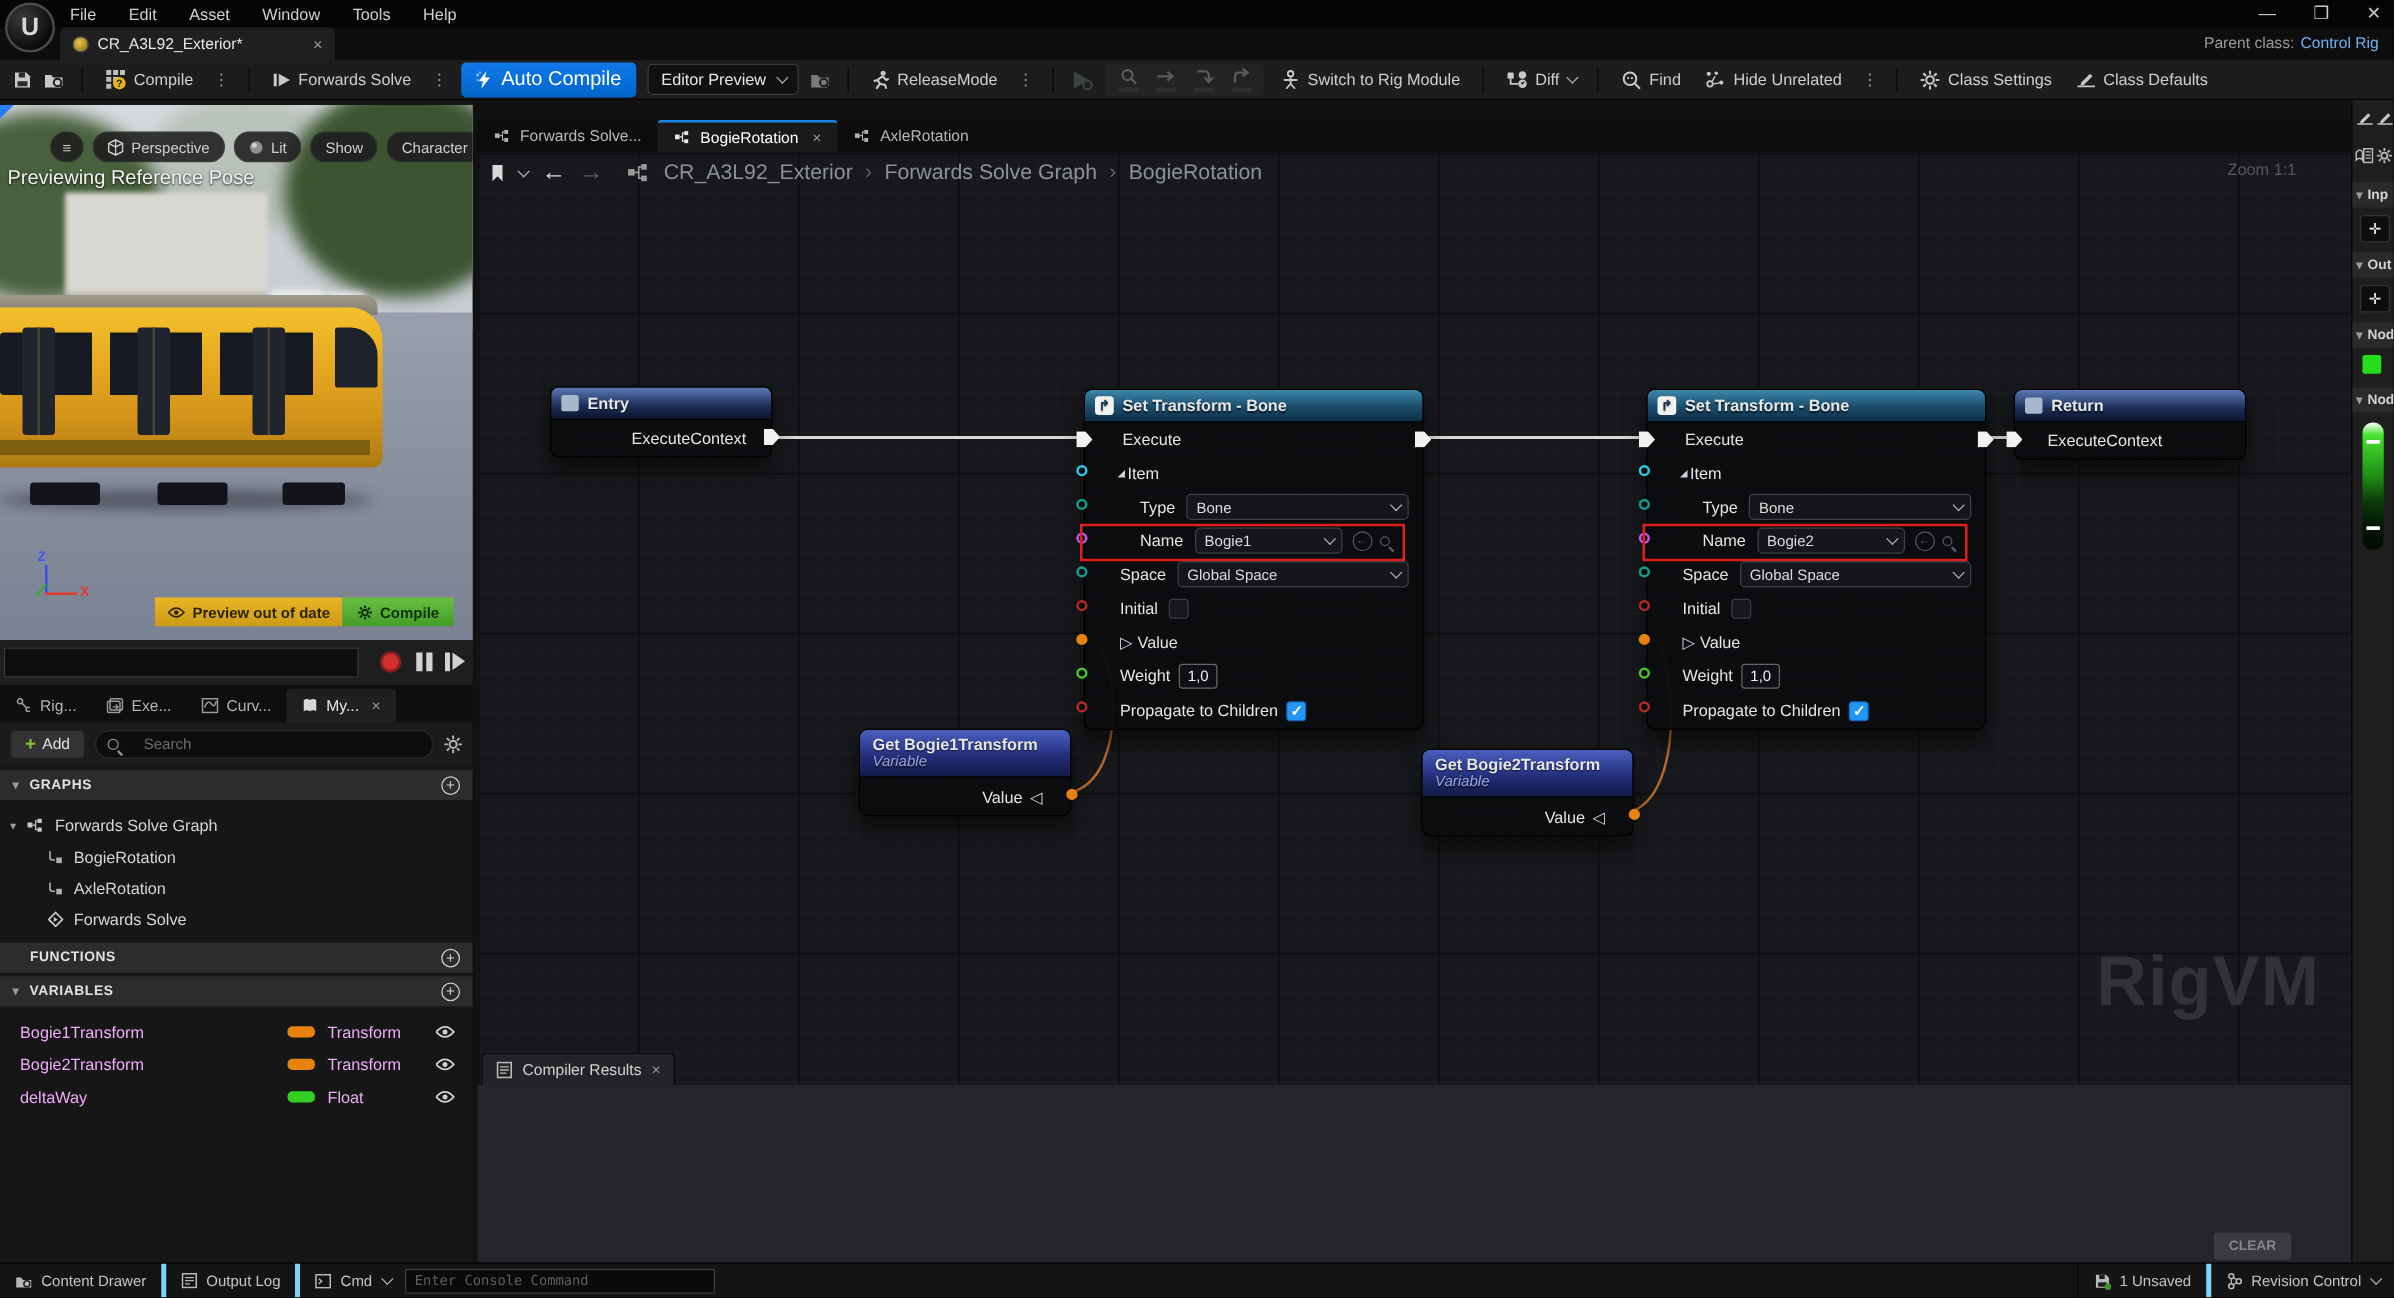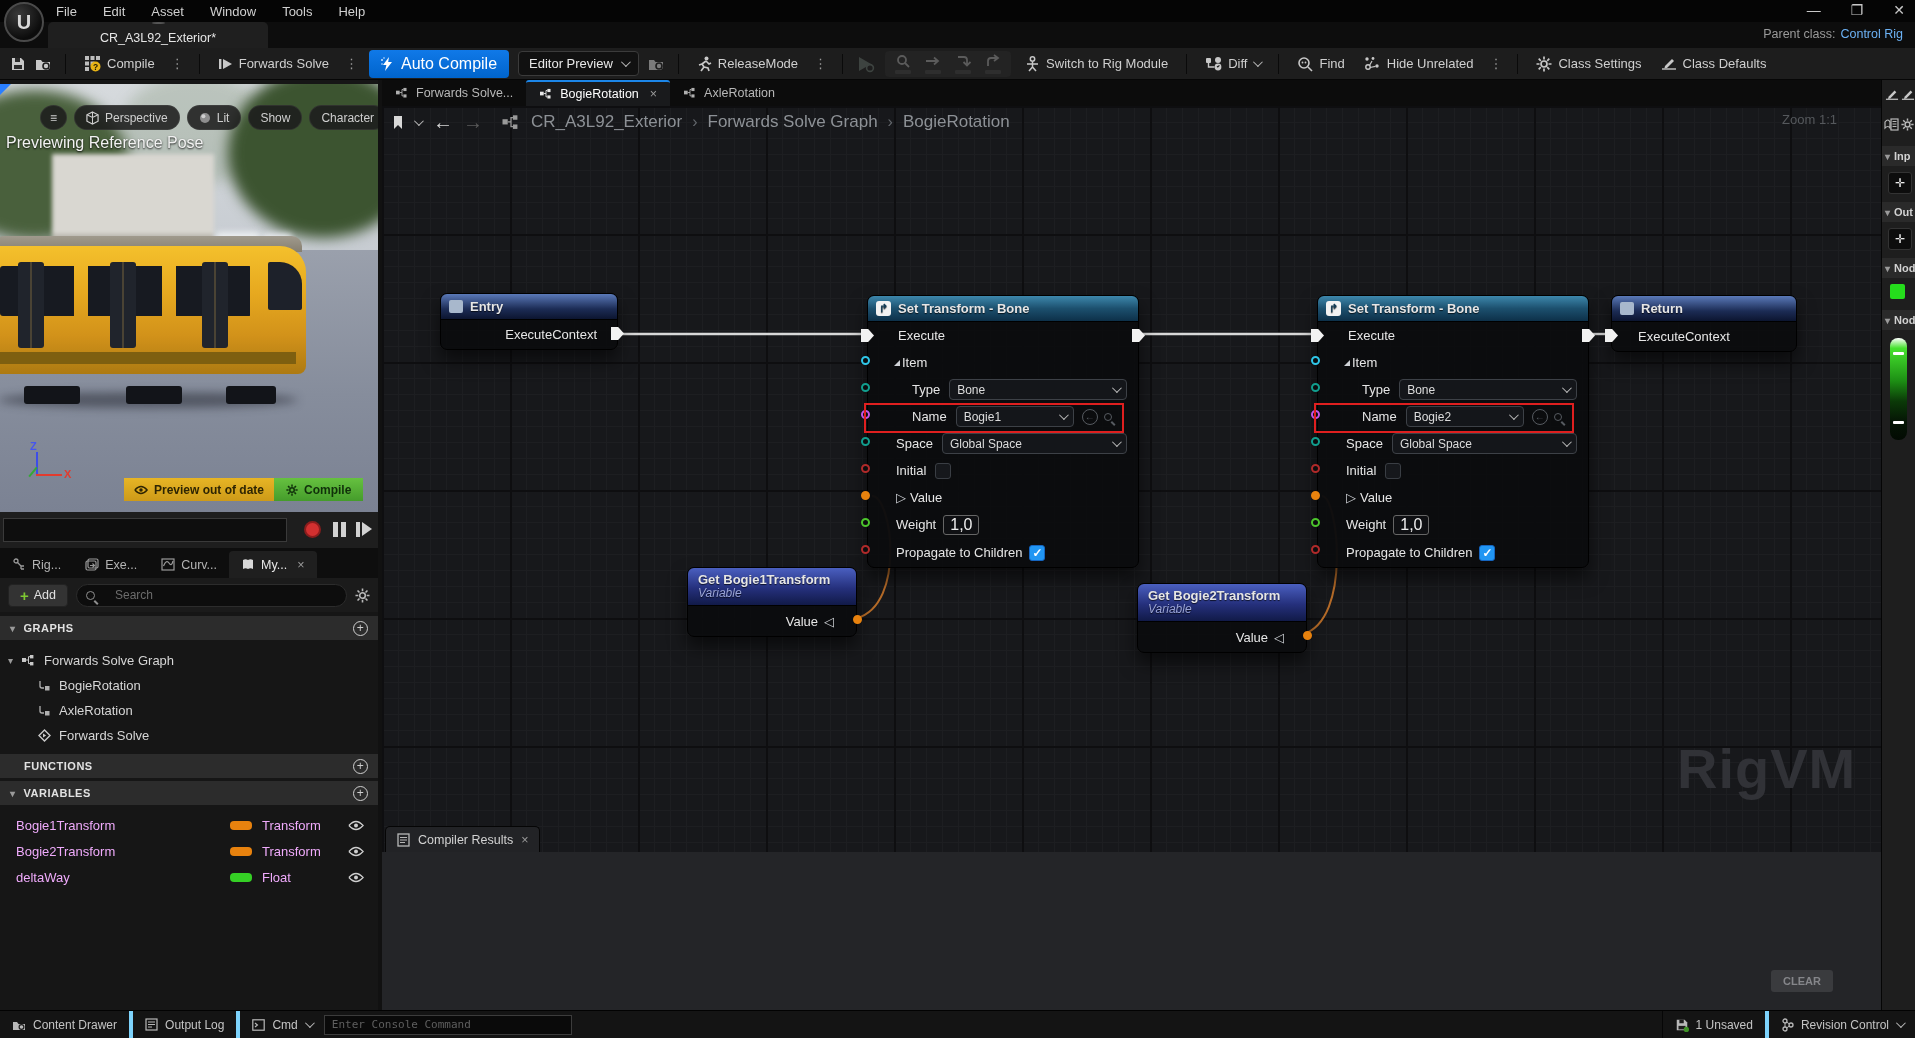--- a/index.html
+++ b/index.html
@@ -13,21 +13,21 @@
   .logo { position:absolute; left:4px; top:2px; width:40px; height:40px; border-radius:50%;
           background:radial-gradient(circle at 35% 30%, #3a3a3a, #0c0c0c 70%); border:2px solid #4a4a4a;
           display:flex; align-items:center; justify-content:center; color:#d8d8d8; font-weight:bold; font-size:20px; z-index:10; }
   .menus { margin-left:56px; display:flex; gap:26px; font-size:13px; color:#d0d0d0; }
   .menus span { cursor:default; }
   .wbtns { position:absolute; right:10px; top:2px; display:flex; gap:30px; color:#c8c8c8; font-size:14px; }
 
   
   .tabrow { position:absolute; left:0; top:22px; width:1915px; height:26px; background:#0d0d0d; }
   .assettab { position:absolute; left:48px; top:0; height:26px; width:220px; background:#1f1f1f; border-radius:5px 5px 0 0;
-              display:flex; align-items:center; padding:0 10px; gap:7px; font-size:12.5px; color:#e6e6e6;flex-direction:column; }
+              display:flex; align-items:center; padding:0 10px; gap:7px; font-size:12.5px; color:#e6e6e6; }
   .assettab .dot { width:13px; height:13px; border-radius:50%; background:radial-gradient(circle at 40% 35%, #e4c34a, #8a6d10); border:1px solid #555; }
   .assettab .x { margin-left:auto; color:#9a9a9a; font-size:13px; }
   .parentclass { position:absolute; right:12px; top:5px; font-size:12.5px; color:#9a9a9a; }
   .parentclass b { color:#6cb2f5; font-weight:normal; margin-left:5px; }
 
   
   .toolbar { position:absolute; left:0; top:48px; width:1915px; height:32px; background:#1d1d1d; border-bottom:1px solid #060606;
              display:flex; align-items:center; padding:0 10px; gap:9px; font-size:13px; color:#cfcfcf; }
   .vsep { width:1px; height:20px; background:#0a0a0a; margin:0 4px; }
   .tbtn { display:flex; align-items:center; gap:6px; padding:3px 5px; border-radius:3px; white-space:nowrap; }
@@ -96,21 +96,21 @@
   .cplus { margin-left:auto; width:15px; height:15px; border:1.2px solid #cfcfcf; border-radius:50%; color:#cfcfcf;
            display:flex; align-items:center; justify-content:center; font-size:12px; line-height:1; font-weight:normal; }
   .caret { color:#9a9a9a; font-size:10px; }
   .treerow { position:absolute; left:0; width:378px; height:25px; display:flex; align-items:center; font-size:13px; color:#d6d6d6; gap:8px; }
   .varrow { position:absolute; left:0; width:378px; height:26px; display:flex; align-items:center; font-size:13px; color:#f0abfc; }
   .vpillc { width:22px; height:9px; border-radius:4px; margin-left:auto; }
   .vtype { width:86px; margin-left:10px; }
   .veye { margin-right:14px; }
 
   
-  .graphpanel { position:absolute; left:382px; top:80px; width:1499px; height:870px; background:#141414; }
+  .graphpanel { position:absolute; left:382px; top:96px; width:1499px; height:870px; background:#141414; }
   .gtabs { position:absolute; left:0; top:0; width:1499px; height:26px; background:#0c0c0c; display:flex; align-items:flex-end; }
   .gtab { height:26px; display:flex; align-items:center; gap:7px; padding:0 13px; font-size:12.5px; color:#b8b8b8; }
   .gtab.active { background:#191a1c; color:#fff; border-top:2px solid #1c86e8; border-radius:3px 3px 0 0; }
   .gtab .x { color:#9a9a9a; margin-left:4px; }
   .grid { position:absolute; left:0; top:26px; width:1499px; height:746px; background-color:#17181b;
           background-image:
             linear-gradient(90deg,#0e0e10 2px,transparent 2px), linear-gradient(#0e0e10 2px,transparent 2px),
             linear-gradient(90deg,#1d1e21 1px,transparent 1px), linear-gradient(#1d1e21 1px,transparent 1px);
           background-size:128px 128px,128px 128px,16px 16px,16px 16px; overflow:hidden; }
   .bcrumb { position:absolute; left:0; top:0; width:100%; height:32px; display:flex; align-items:center; gap:10px; padding:0 10px; z-index:3; }
@@ -135,21 +135,21 @@
   .ioicon { width:14px; height:13px; background:#a8b8cc; border-radius:2px; flex:none; }
   .nrow { position:relative; height:27px; display:flex; align-items:center; }
   .pin { position:absolute; left:-7px; top:6.5px; width:9px; height:9px; border-radius:50%; background:#0b0c0e; border:2.6px solid #888; }
   .pin.solid { background:#e8820e; border-color:#e8820e; }
   .pinexec { position:absolute; top:7px; width:13px; height:13px; background:#f2f2f2;
              clip-path:polygon(0 0,55% 0,100% 50%,55% 100%,0 100%); }
   .dd { height:21px; background:#14161a; border:1px solid #3d4147; border-radius:4px; display:flex; align-items:center;
         padding:0 7px; font-size:12px; color:#dcdcdc; justify-content:space-between; gap:6px; }
   .cb { width:16px; height:16px; background:#16181c; border:1px solid #3a3e44; border-radius:3px; display:flex; align-items:center; justify-content:center; }
   .cb.on { background:#2196f3; border-color:#1565c0; color:#fff; font-size:12px; font-weight:bold; }
-  .winput { height:20px; background:#0f1013; border:1px solid #666; border-radius:3px; padding:0 6px; font-size:16px; display:flex; align-items:center; color:#eee; }
+  .winput { height:20px; background:#0f1013; border:1px solid #666; border-radius:3px; padding:0 6px; font-size:12px; display:flex; align-items:center; color:#eee; }
   .redbox { position:absolute; left:-4px; width:260px; height:30px; border:2px solid #df1f1f; z-index:6; pointer-events:none; }
   .tri-dr { width:0; height:0; border-left:6px solid transparent; border-bottom:6px solid #cfd2d6; margin:0 2px; }
   .ghosticon { width:16px; height:16px; border:1.4px solid #565a60; border-radius:50%; color:#565a60; font-size:10px;
                display:flex; align-items:center; justify-content:center; }
   .gmag { width:8px; height:8px; border:1.6px solid #565a60; border-radius:50%; position:relative; }
   .gmag:after { content:""; position:absolute; left:7px; top:7px; width:5px; height:1.6px; background:#565a60; transform:rotate(45deg); transform-origin:0 0; }
 
   .comp-tab { position:absolute; left:3px; bottom:0; height:26px; background:#222326; border:1px solid #050505; border-bottom:none;
               border-radius:5px 5px 0 0; display:flex; align-items:center; gap:8px; padding:0 11px; font-size:12.5px; color:#d2d2d2; z-index:4; }
   .comp-panel { position:absolute; left:0; top:772px; width:1499px; height:158px; background:#242528; }

